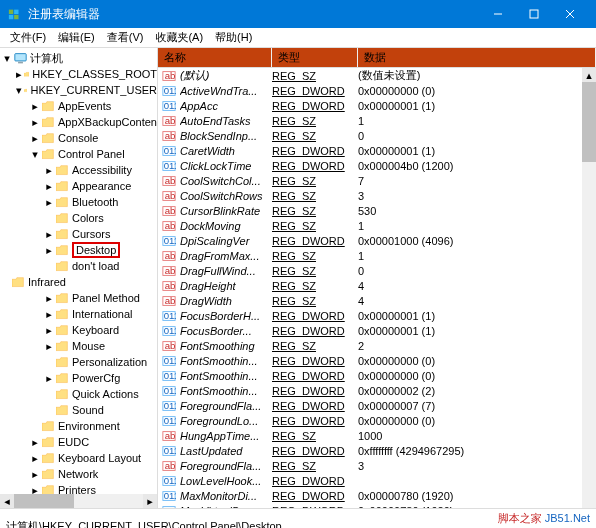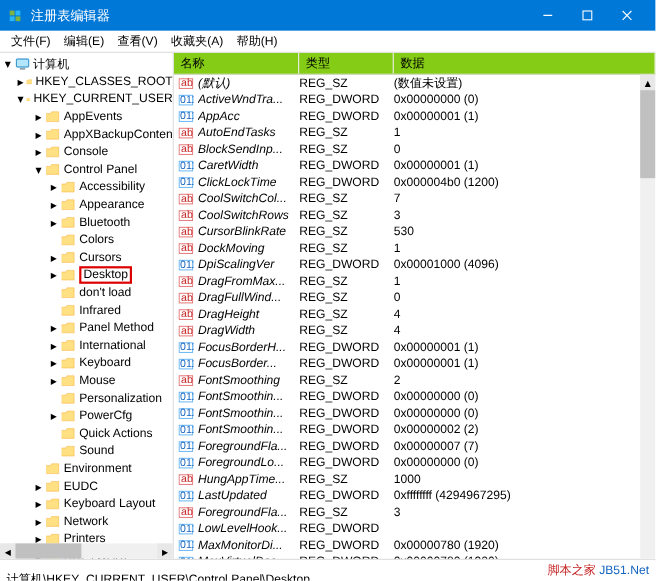--- a/index.html
+++ b/index.html
@@ -16,28 +16,28 @@
   .tree .row { display: flex; align-items: center; height: 16px; white-space: nowrap; }
   .tree .expander { width: 10px; height: 10px; display: flex; align-items: center; justify-content: center; margin-right: 2px; }
   .tree .folder-icon { width: 13px; height: 11px; margin-right: 3px; }
   .tree .pc-icon { width: 13px; height: 13px; margin-right: 3px; }
   .tree .label { color: #000; }
   .tree .sel-box { border: 2px solid #d00; padding: 0 2px; display: inline-block; }
   .tree .scrollbar-h { position: absolute; bottom: 0; left: 0; right: 0; height: 14px; background: #f0f0f0; display: flex; }
   .tree .sb-btn { width: 14px; height: 14px; background: #e8e8e8; display:flex;align-items:center;justify-content:center; }
   .tree .sb-thumb { width: 60px; height: 14px; background: #c0c0c0; margin-left: 0; }
   .list { flex: 1; overflow: hidden; position: relative; }
-  .list .header { display: flex; height: 20px; border-bottom: 1px solid #ddd; background: #84cc16; }
+  .list .header { display: flex; height: 20px; border-bottom: 1px solid #ddd; background: #c2410c; }
   .list .header .col { padding: 2px 6px; border-right: 1px solid #eee; }
   .list .c1 { width: 114px; } .list .c2 { width: 86px; } .list .c3 { flex: 1; }
   .list .rows { }
   .list .entry { display: flex; height: 15px; align-items: center; }
   .list .val-icon { width: 14px; height: 14px; margin: 0 4px; }
   .list .entry .c1t { width: 92px; white-space: nowrap; overflow: hidden; text-overflow: ellipsis; font-style: italic; }
-  .list .entry .c2t { width: 86px; }
+  .list .entry .c2t { width: 86px; text-decoration: underline; }
   .list .entry .c3t { flex: 1; white-space:nowrap; }
   .list .scrollbar-v { position: absolute; right: 0; top: 20px; bottom: 0; width: 14px; background: #f0f0f0; }
   .list .sb-btn-v { width:14px;height:14px;background:#e8e8e8;display:flex;align-items:center;justify-content:center; }
   .list .sb-thumb-v { width:14px;height:80px;background:#c0c0c0;margin-top:0; }
   .statusbar { height: 36px; border-top: 1px solid #ddd; padding: 2px 6px; display: flex; align-items: center; }
   .watermark { position: absolute; right: 6px; bottom: 2px; font-size: 12px; }
   .watermark .a { color: #c62828; }
   .watermark .b { color: #1565c0; }
 </style>
 </head>
@@ -173,21 +173,21 @@
           </svg>
        <span class="sel-box"><span class="label">Desktop</span></span>
      </div>
         <div class="row" style="padding-left:44px">
        <span class="expander"></span>
        <svg class="folder-icon" viewBox="0 0 16 12">
             <path d="M0 2 L5 2 L6 0 L14 0 L14 11 L0 11 Z" fill="#ffe082" stroke="#f9a825" stroke-width="0.5"></path>
           </svg>
        <span class="label">don't load</span>
      </div>
-        <div class="row" style="padding-left:44px">
+        <div class="row" style="">
        <span class="expander"></span>
        <svg class="folder-icon" viewBox="0 0 16 12">
             <path d="M0 2 L5 2 L6 0 L14 0 L14 11 L0 11 Z" fill="#ffe082" stroke="#f9a825" stroke-width="0.5"></path>
           </svg>
        <span class="label">Infrared</span>
      </div>
         <div class="row" style="padding-left:44px">
        <span class="expander">▸</span>
        <svg class="folder-icon" viewBox="0 0 16 12">
             <path d="M0 2 L5 2 L6 0 L14 0 L14 11 L0 11 Z" fill="#ffe082" stroke="#f9a825" stroke-width="0.5"></path>

